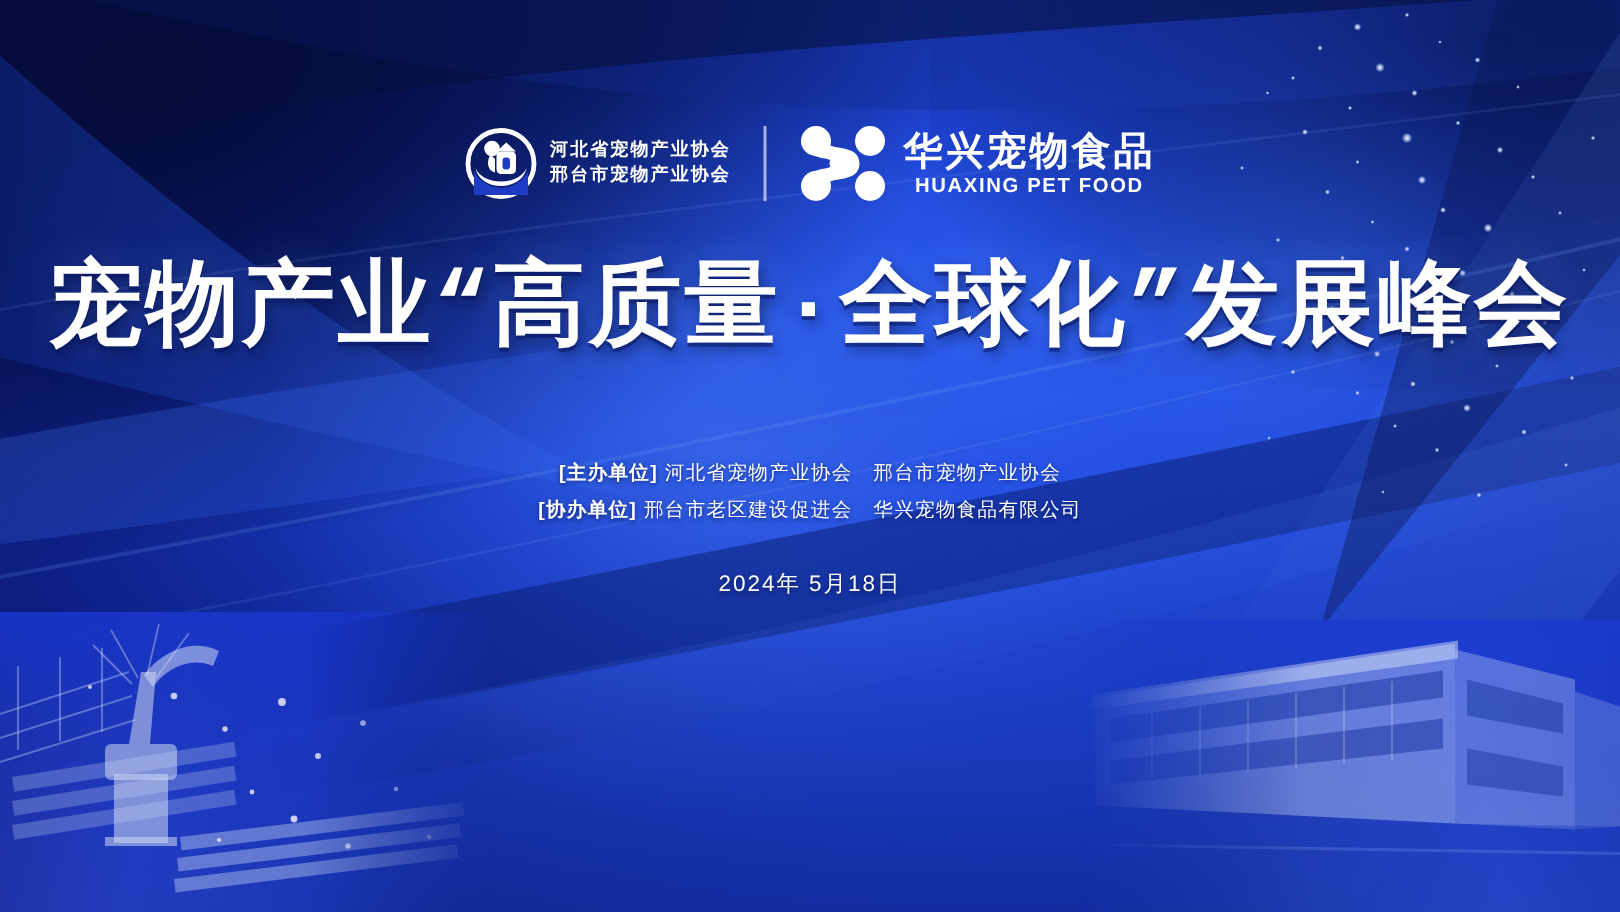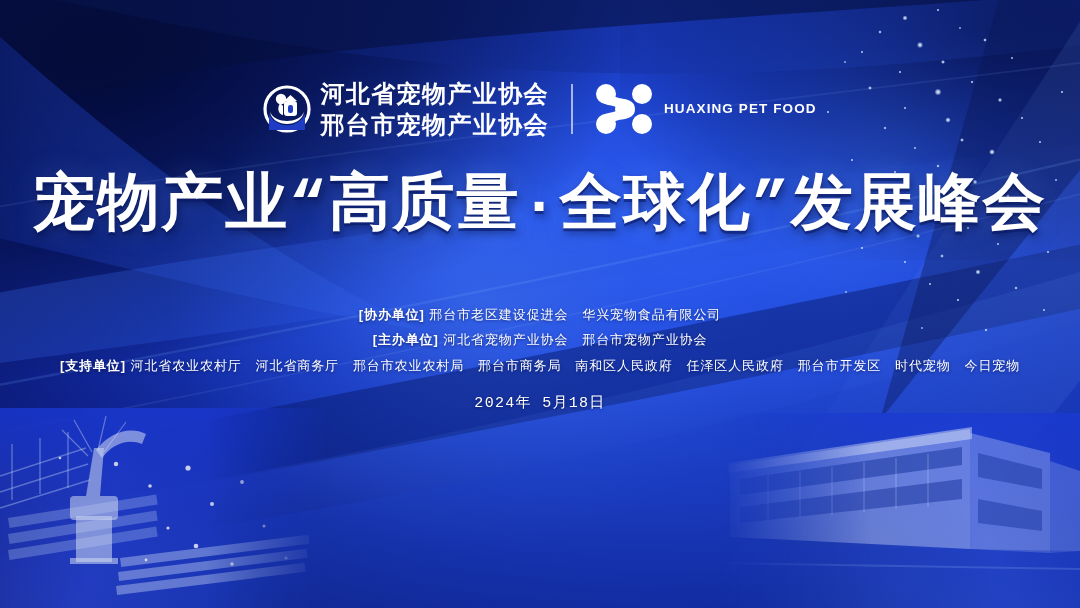--- a/index.html
+++ b/index.html
@@ -85,24 +85,24 @@
     display:flex; align-items:center; gap:16px;
     height:62px;
   }
   #logo-assoc { display:flex; align-items:center; gap:9px; }
   #assoc-emblem { width:48px; height:50px; flex:none; }
   #assoc-names {
     display:flex; flex-direction:column; justify-content:center;
     gap:3px;
   }
   .assoc-line {
-    font-size:24px; font-weight:700; color:#ffffff;
+    font-size:12px; font-weight:700; color:#ffffff;
     letter-spacing:1.4px; line-height:1.14;
     white-space:nowrap;
-    font-family:Liberation Sans, sans-serif;
+    font-family:Liberation Mono, monospace;
   }
   #logo-divider {
     width:2px; height:50px;
     background:rgba(255,255,255,0.62);
     margin:0 6px;
   }
   #logo-huaxing { display:flex; align-items:center; gap:11px; }
   #huaxing-mark { width:58px; height:52px; flex:none; }
   #huaxing-names { display:flex; flex-direction:column; gap:2px; }
   #huaxing-cn {
@@ -138,24 +138,24 @@
     font-size:13px; color:#ffffff;
     letter-spacing:0.9px; white-space:nowrap;
     line-height:1.25;
     font-family:"Liberation Sans","DejaVu Sans",sans-serif;
     text-shadow:0 1px 3px rgba(3,12,70,0.6);
   }
   .org-tag { font-weight:700; }
 
   
   #event-date {
-    margin-top:19px;
+    margin-top:31px;
     font-size:15px; color:#ffffff;
     letter-spacing:1.3px;
-    font-family:Liberation Mono, monospace;
+    font-family:Liberation Sans, sans-serif;
     text-shadow:0 1px 3px rgba(3,12,70,0.6);
   }
 </style>
 </head>
 <body>
 
 <div id="stage">
 
   <div class="bg-layer" id="corner-dark-tl"></div>
   <div class="bg-layer" id="corner-dark-tr"></div>
@@ -368,43 +368,40 @@
           <g fill="#ffffff">
             <circle cx="11" cy="11" r="10"></circle>
             <circle cx="11" cy="41" r="10"></circle>
             <circle cx="47" cy="11" r="10"></circle>
             <circle cx="47" cy="41" r="10"></circle>
             <path d="M4 11 C4 26, 22 20, 22 26 C22 32, 4 26, 4 41 L18 41 C18 34, 40 40, 40 26 C40 12, 18 18, 18 11 Z"></path>
             <rect x="20" y="21" width="18" height="10" rx="5"></rect>
           </g>
         </svg>
         <div id="huaxing-names">
+          <div id="huaxing-cn">华兴宠物食品</div>
           <div id="huaxing-en">HUAXING PET FOOD</div>
         </div>
       </div>
 
     </div>
 
     <h1 id="main-title">宠物产业“高质量·全球化”发展峰会</h1>
 
     <div id="organizers">
+
+      <div class="org-line">
+        <span class="org-tag">[主办单位]</span>
+        <span>河北省宠物产业协会　邢台市宠物产业协会</span>
+      </div>
 
       <div class="org-line">
         <span class="org-tag">[协办单位]</span>
         <span>邢台市老区建设促进会　华兴宠物食品有限公司</span>
       </div>
 
-      <div class="org-line">
-        <span class="org-tag">[主办单位]</span>
-        <span>河北省宠物产业协会　邢台市宠物产业协会</span>
-      </div>
-
-      <div class="org-line">
-        <span class="org-tag">[支持单位]</span>
-        <span>河北省农业农村厅　河北省商务厅　邢台市农业农村局　邢台市商务局　南和区人民政府　任泽区人民政府　邢台市开发区　时代宠物　今日宠物</span>
-      </div>
 
     </div>
 
     <div id="event-date">2024年 5月18日</div>
 
   </div>
 </div>
 
 </body></html>

